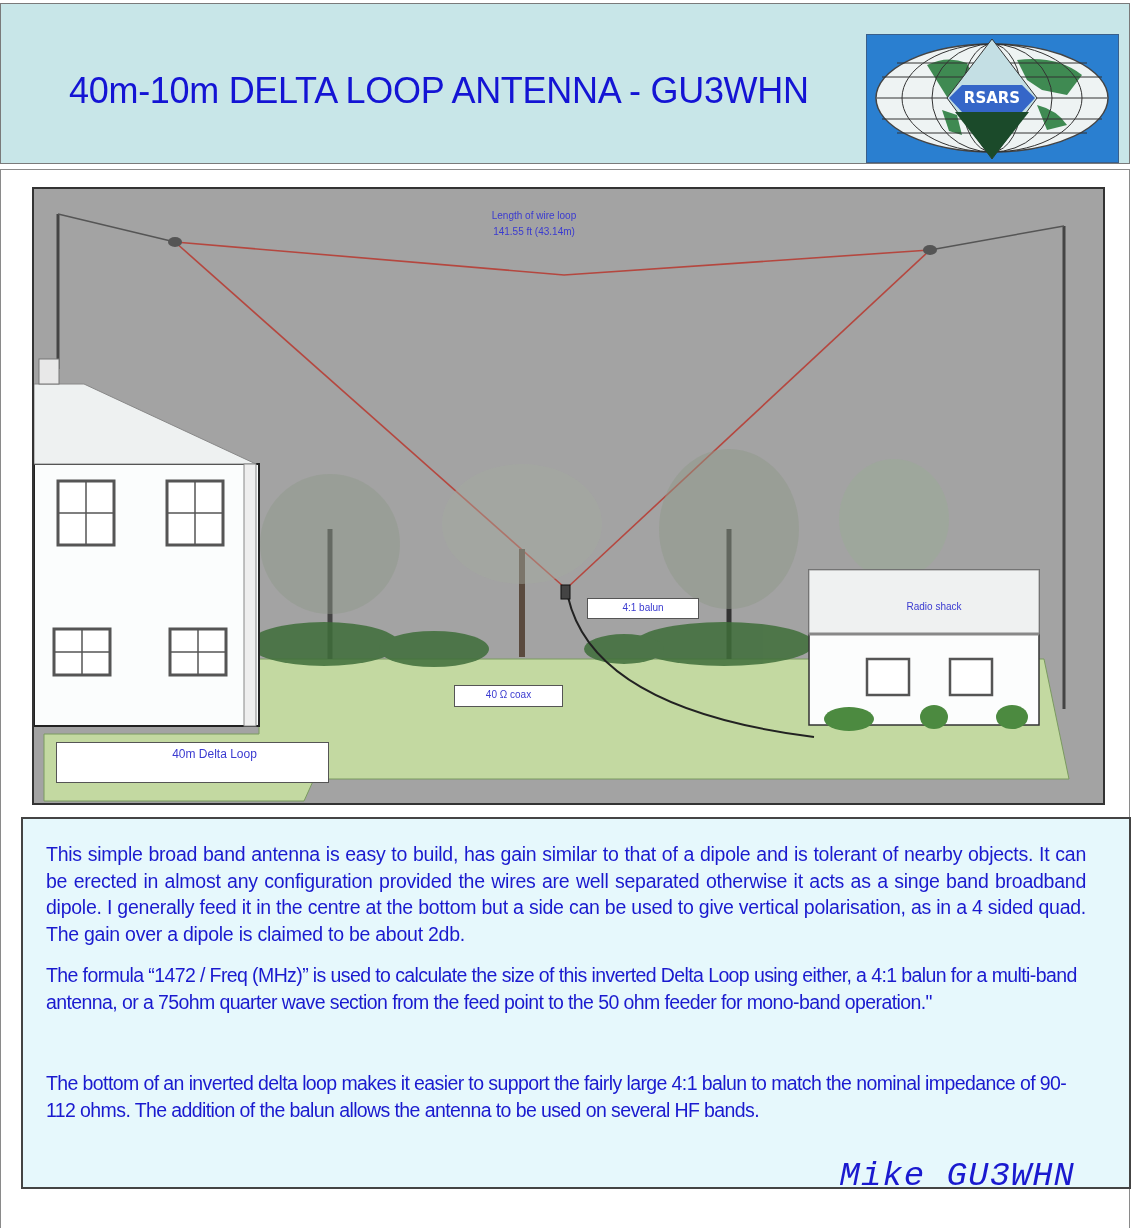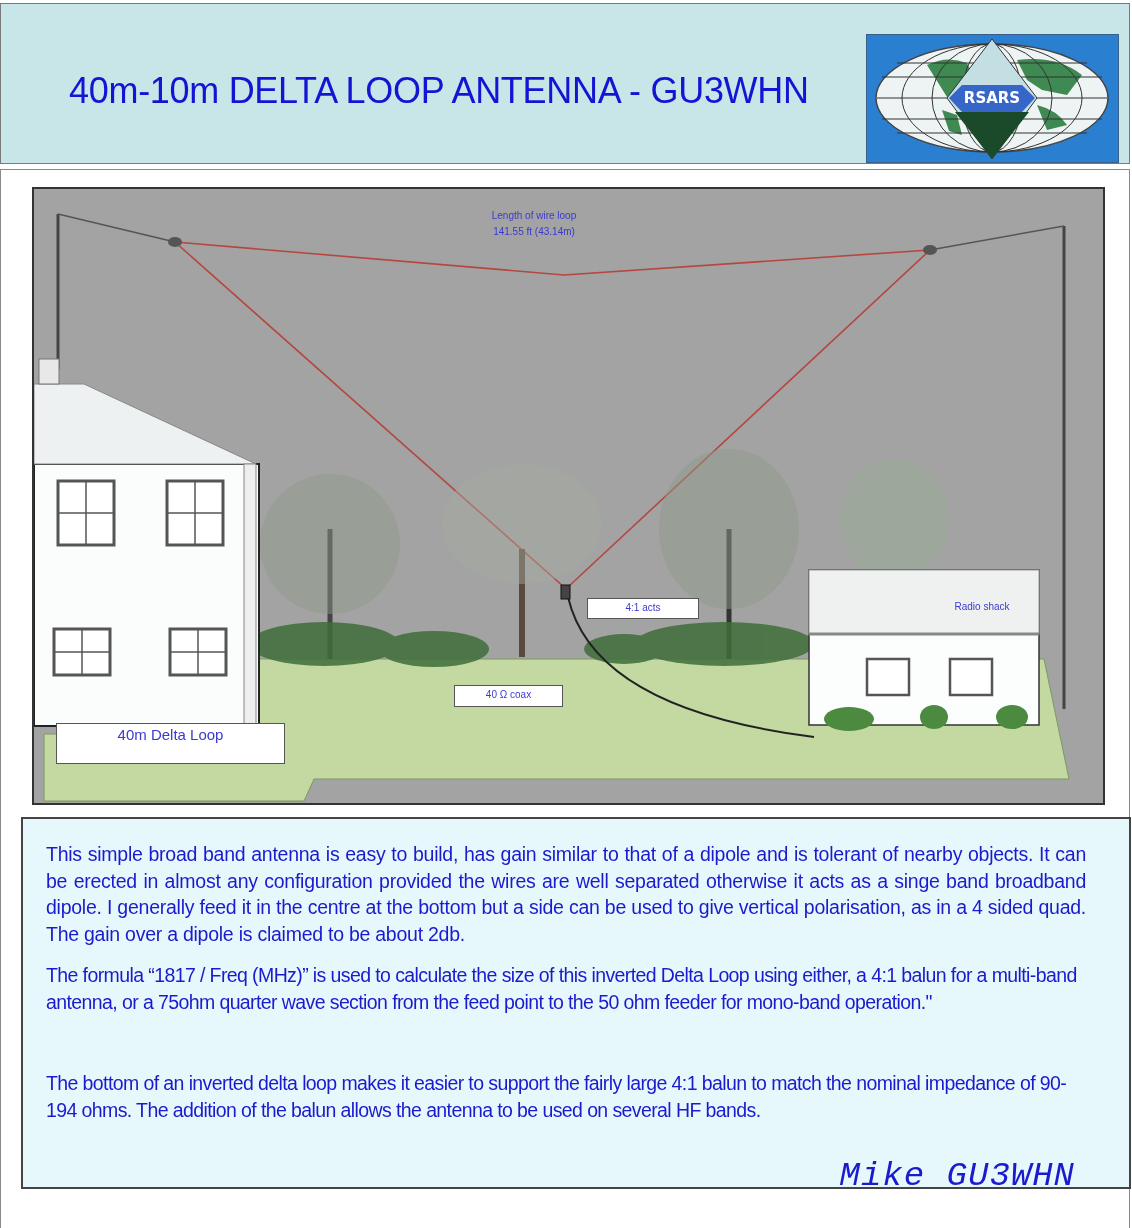--- a/index.html
+++ b/index.html
@@ -130,24 +130,24 @@
     </g>
 
     <path d="M534 408 Q560 520 780 548" fill="none" stroke="#222" stroke-width="2"></path>
 
     <rect x="527" y="396" width="9" height="14" fill="#444" stroke="#111"></rect>
   </svg>
   <div class="lbl" style="left:420px;top:19px;width:160px;line-height:16px;">
     <div>Length of wire  loop</div>
     <div>141.55 ft  (43.14m)</div>
   </div>
-  <div class="box-lbl" style="left:553px;top:409px;width:110px;height:19px;line-height:17px;">4:1 acts</div>
+  <div class="box-lbl" style="left:553px;top:409px;width:110px;height:19px;line-height:17px;">4:1 balun</div>
   <div class="box-lbl" style="left:420px;top:496px;width:107px;height:20px;line-height:18px;">40 Ω coax</div>
-  <div class="lbl" style="left:888px;top:412px;width:120px;">Radio shack</div>
-  <div class="box-lbl" style="left:22px;top:534px;width:227px;height:39px;font-size:15px;line-height:22px;">40m Delta Loop</div>
+  <div class="lbl" style="left:840px;top:412px;width:120px;">Radio shack</div>
+  <div class="box-lbl" style="left:22px;top:553px;width:227px;height:39px;font-size:12px;line-height:22px;padding-left:44px;">40m Delta Loop</div>
 </div>
 
 <div class="textpanel">
   <p class="para p1" style="margin:0">This simple broad band antenna is easy to build, has gain similar to that of a dipole and is tolerant of nearby objects. It can be erected in almost any configuration provided the wires are well separated otherwise it acts as a singe band broadband dipole. I generally feed it in the centre at the bottom but a side can be used to give vertical polarisation, as in a 4 sided quad. The gain over a dipole is claimed to be about 2db.</p>
-  <p class="para p2" style="margin:0">The formula “1817 / Freq (MHz)” is used to calculate the size of this inverted Delta Loop using either, a 4:1 balun for a multi-band antenna, or a 75ohm quarter wave section from the feed point to the 50 ohm feeder for mono-band operation."</p>
-  <p class="para p3" style="margin:0">The bottom of an inverted delta loop makes it easier to support the fairly large 4:1 balun to match the nominal impedance of 90-194 ohms. The addition of the balun allows the antenna to be used on several HF bands.</p>
+  <p class="para p2" style="margin:0">The formula “1472 / Freq (MHz)” is used to calculate the size of this inverted Delta Loop using either, a 4:1 balun for a multi-band antenna, or a 75ohm quarter wave section from the feed point to the 50 ohm feeder for mono-band operation."</p>
+  <p class="para p3" style="margin:0">The bottom of an inverted delta loop makes it easier to support the fairly large 4:1 balun to match the nominal impedance of 90-112 ohms. The addition of the balun allows the antenna to be used on several HF bands.</p>
   <div class="sig">Mike  GU3WHN</div>
 </div>
 
 </body></html>

